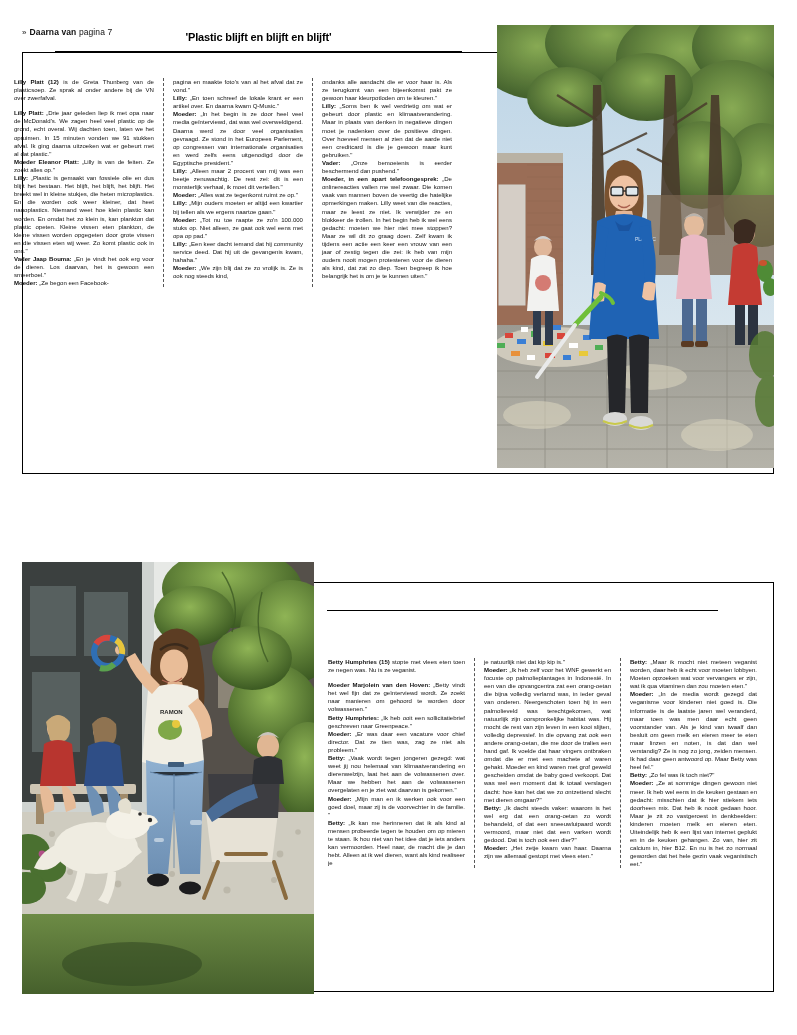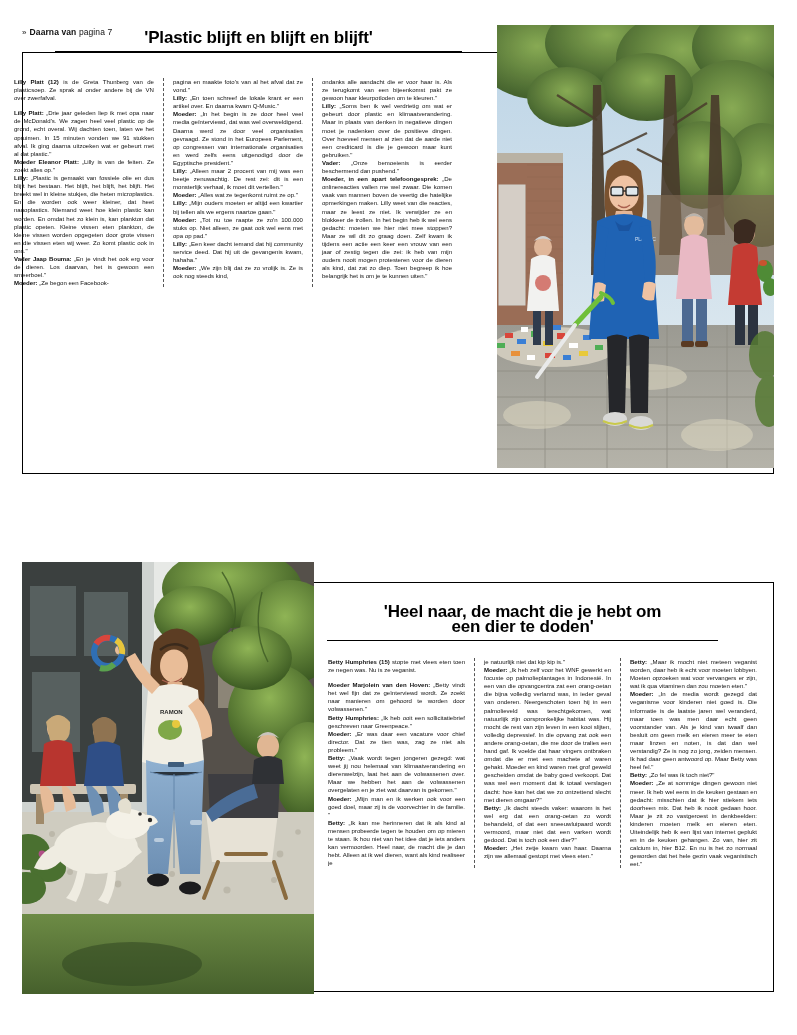--- a/index.html
+++ b/index.html
@@ -53,21 +53,21 @@
     height: 410px;
   }
 
   
   .headline-wrap {
     position: absolute;
     text-align: center;
   }
   .headline {
     font-weight: bold;
-    font-size: 17px;
+    font-size: 11px;
     line-height: 15px;
     letter-spacing: -0.15px;
     color: #000;
     margin: 0;
   }
   .headline-rule {
     border-bottom: 1.1px solid #000;
     margin-top: 6px;
   }
   #headline-plastic-wrap {
@@ -357,24 +357,20 @@
     <g fill="#567a33" opacity="0.85">
       <ellipse cx="268" cy="330" rx="16" ry="24"></ellipse>
         <ellipse cx="272" cy="376" rx="14" ry="26"></ellipse>
     </g>
   </svg>
 </div>
 
 <div class="article" id="article-dier"></div>
 
 <div class="headline-wrap" id="headline-dier-wrap" style="left:327px; top:604px; width:391px;">
-  <h1 class="headline">
-    <span>'Heel naar, de macht die je hebt om</span><br>
-    <span>een dier te doden'</span>
-  </h1>
   <div class="headline-rule"></div>
 </div>
 
 <div class="cols" id="cols-dier" style="left:328px; top:658px; width:440px;">
   <div class="col" id="d-c1">
       <p><b>Betty Humphries (15)</b><span> stopte met vlees eten toen ze negen was. Nu is ze veganist.</span></p>
       <p class="spaced"><b>Moeder Marjolein van den Hoven:</b><span> „Betty vindt het wel fijn dat ze geïnterviewd wordt. Ze zoekt naar manieren om gehoord te worden door volwassenen."</span></p>
       <p><b>Betty Humphries:</b><span> „Ik heb ooit een sollicitatiebrief geschreven naar Greenpeace."</span></p>
       <p><b>Moeder:</b><span> „Er was daar een vacature voor chief director. Dat ze tien was, zag ze niet als probleem."</span></p>
       <p><b>Betty:</b><span> „Vaak wordt tegen jongeren gezegd: wat weet jij nou helemaal van klimaatverandering en dierenwelzijn, laat het aan de volwassenen over. Maar we hebben het aan de volwassenen overgelaten en je ziet wat daarvan is gekomen."</span></p>

